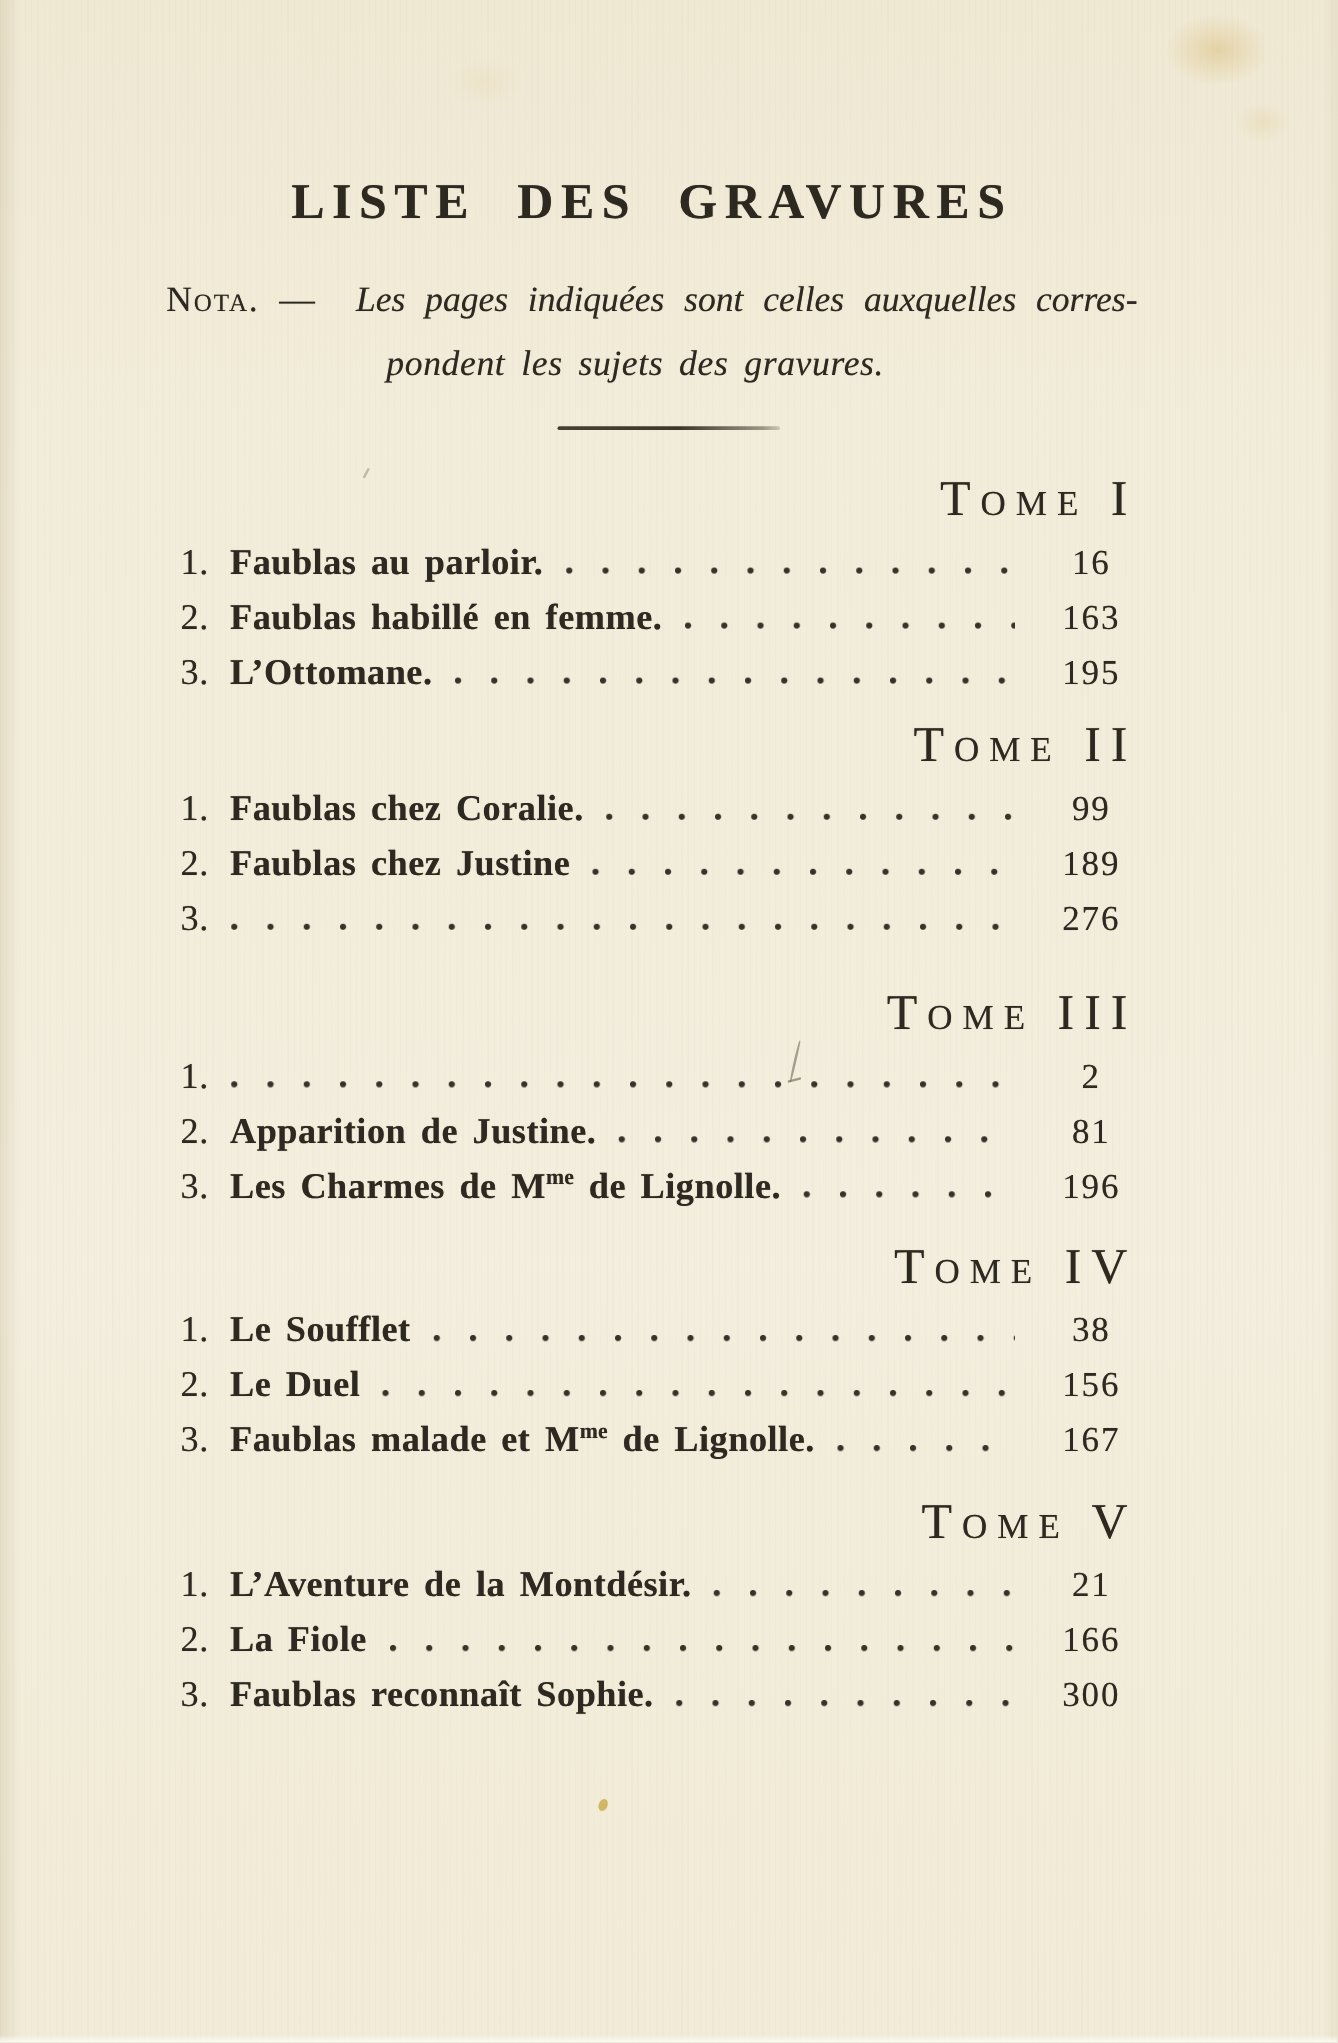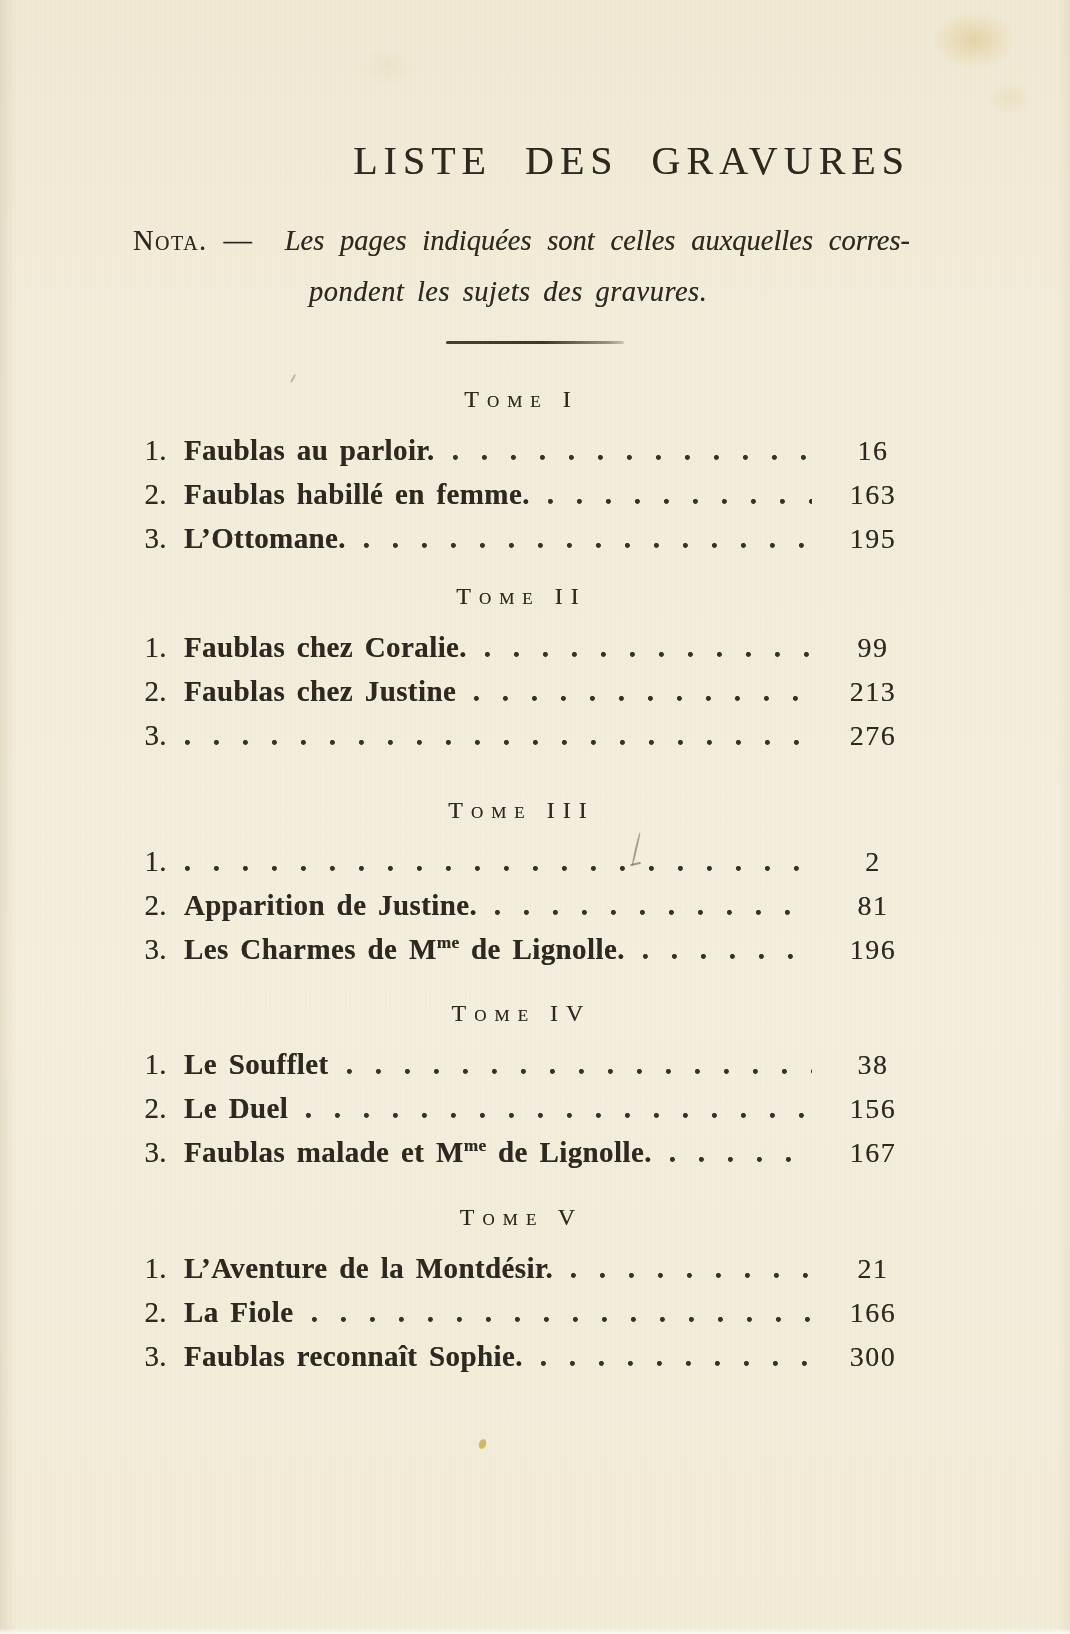--- a/index.html
+++ b/index.html
@@ -25,23 +25,23 @@
   }
   .bottom-edge {
     position: absolute; left: 0; bottom: 0; width: 100%; height: 6px;
     background: linear-gradient(180deg, rgba(253,253,249,0) 0%, #fbfbf6 100%);
   }
 
   
   .page-title {
     position: absolute; top: 136px; left: 133px; width: 777px;
     margin: 0;
-    font-size: 40px; font-weight: normal;
+    font-size: 40px; font-weight: bold;
     letter-spacing: 6px; word-spacing: 17px;
-    text-align: right; line-height: 50px;
+    text-align: center; line-height: 50px;
   }
 
   
   .nota {
     position: absolute; top: 221px; left: 133px; width: 777px;
     font-size: 28.5px; line-height: 40px;
   }
   .nota-line1 { margin: 0; text-align: justify; text-align-last: justify; white-space: nowrap; }
   .nota-label { font-variant: small-caps; letter-spacing: 1.5px; }
   .nota-text, .nota-line2 { font-style: italic; margin-left: 17px; }
@@ -52,24 +52,24 @@
     position: absolute; top: 341px; left: 446px; width: 178px; height: 2.6px;
     border-radius: 2px;
     background: linear-gradient(90deg, rgba(52,45,34,0.9) 0%, rgba(52,45,34,0.95) 55%, rgba(52,45,34,0.45) 92%, rgba(52,45,34,0.2) 100%);
   }
 
   
   .tome { position: absolute; left: 133px; width: 777px; }
   .s1 { top: 379px; } .s2 { top: 576px; } .s3 { top: 790px; } .s4 { top: 993px; } .s5 { top: 1197px; }
   .tome-heading {
     margin: 0 0 8px 0;
-    font-size: 24px; font-weight: normal;
+    font-size: 40px; font-weight: normal;
     font-variant: small-caps;
     letter-spacing: 8px;
-    text-align: center; line-height: 40px;
+    text-align: right; line-height: 40px;
   }
   .row {
     display: flex; align-items: baseline;
     box-sizing: border-box;
     height: 44px; padding-top: 5px;
     font-size: 29px; line-height: 36px;
     letter-spacing: 0.4px; word-spacing: 4px;
   }
   .num { flex: 0 0 34px; text-align: right; }
   .ttl { padding-left: 17px; white-space: nowrap; font-weight: bold; }
@@ -153,21 +153,21 @@
     <div class="row">
       <span class="num">1.</span>
       <span class="ttl"><span>Faublas chez Coralie.</span><sup></sup><span></span></span>
       <span class="dots"></span>
       <span class="pg">99</span>
     </div>
     <div class="row">
       <span class="num">2.</span>
       <span class="ttl"><span>Faublas chez Justine</span><sup></sup><span></span></span>
       <span class="dots"></span>
-      <span class="pg">213</span>
+      <span class="pg">189</span>
     </div>
     <div class="row">
       <span class="num">3.</span>
       <span class="dots"></span>
       <span class="pg">276</span>
     </div>
   </section>
 
   <section class="tome s3">
     <h2 class="tome-heading">Tome III</h2>

